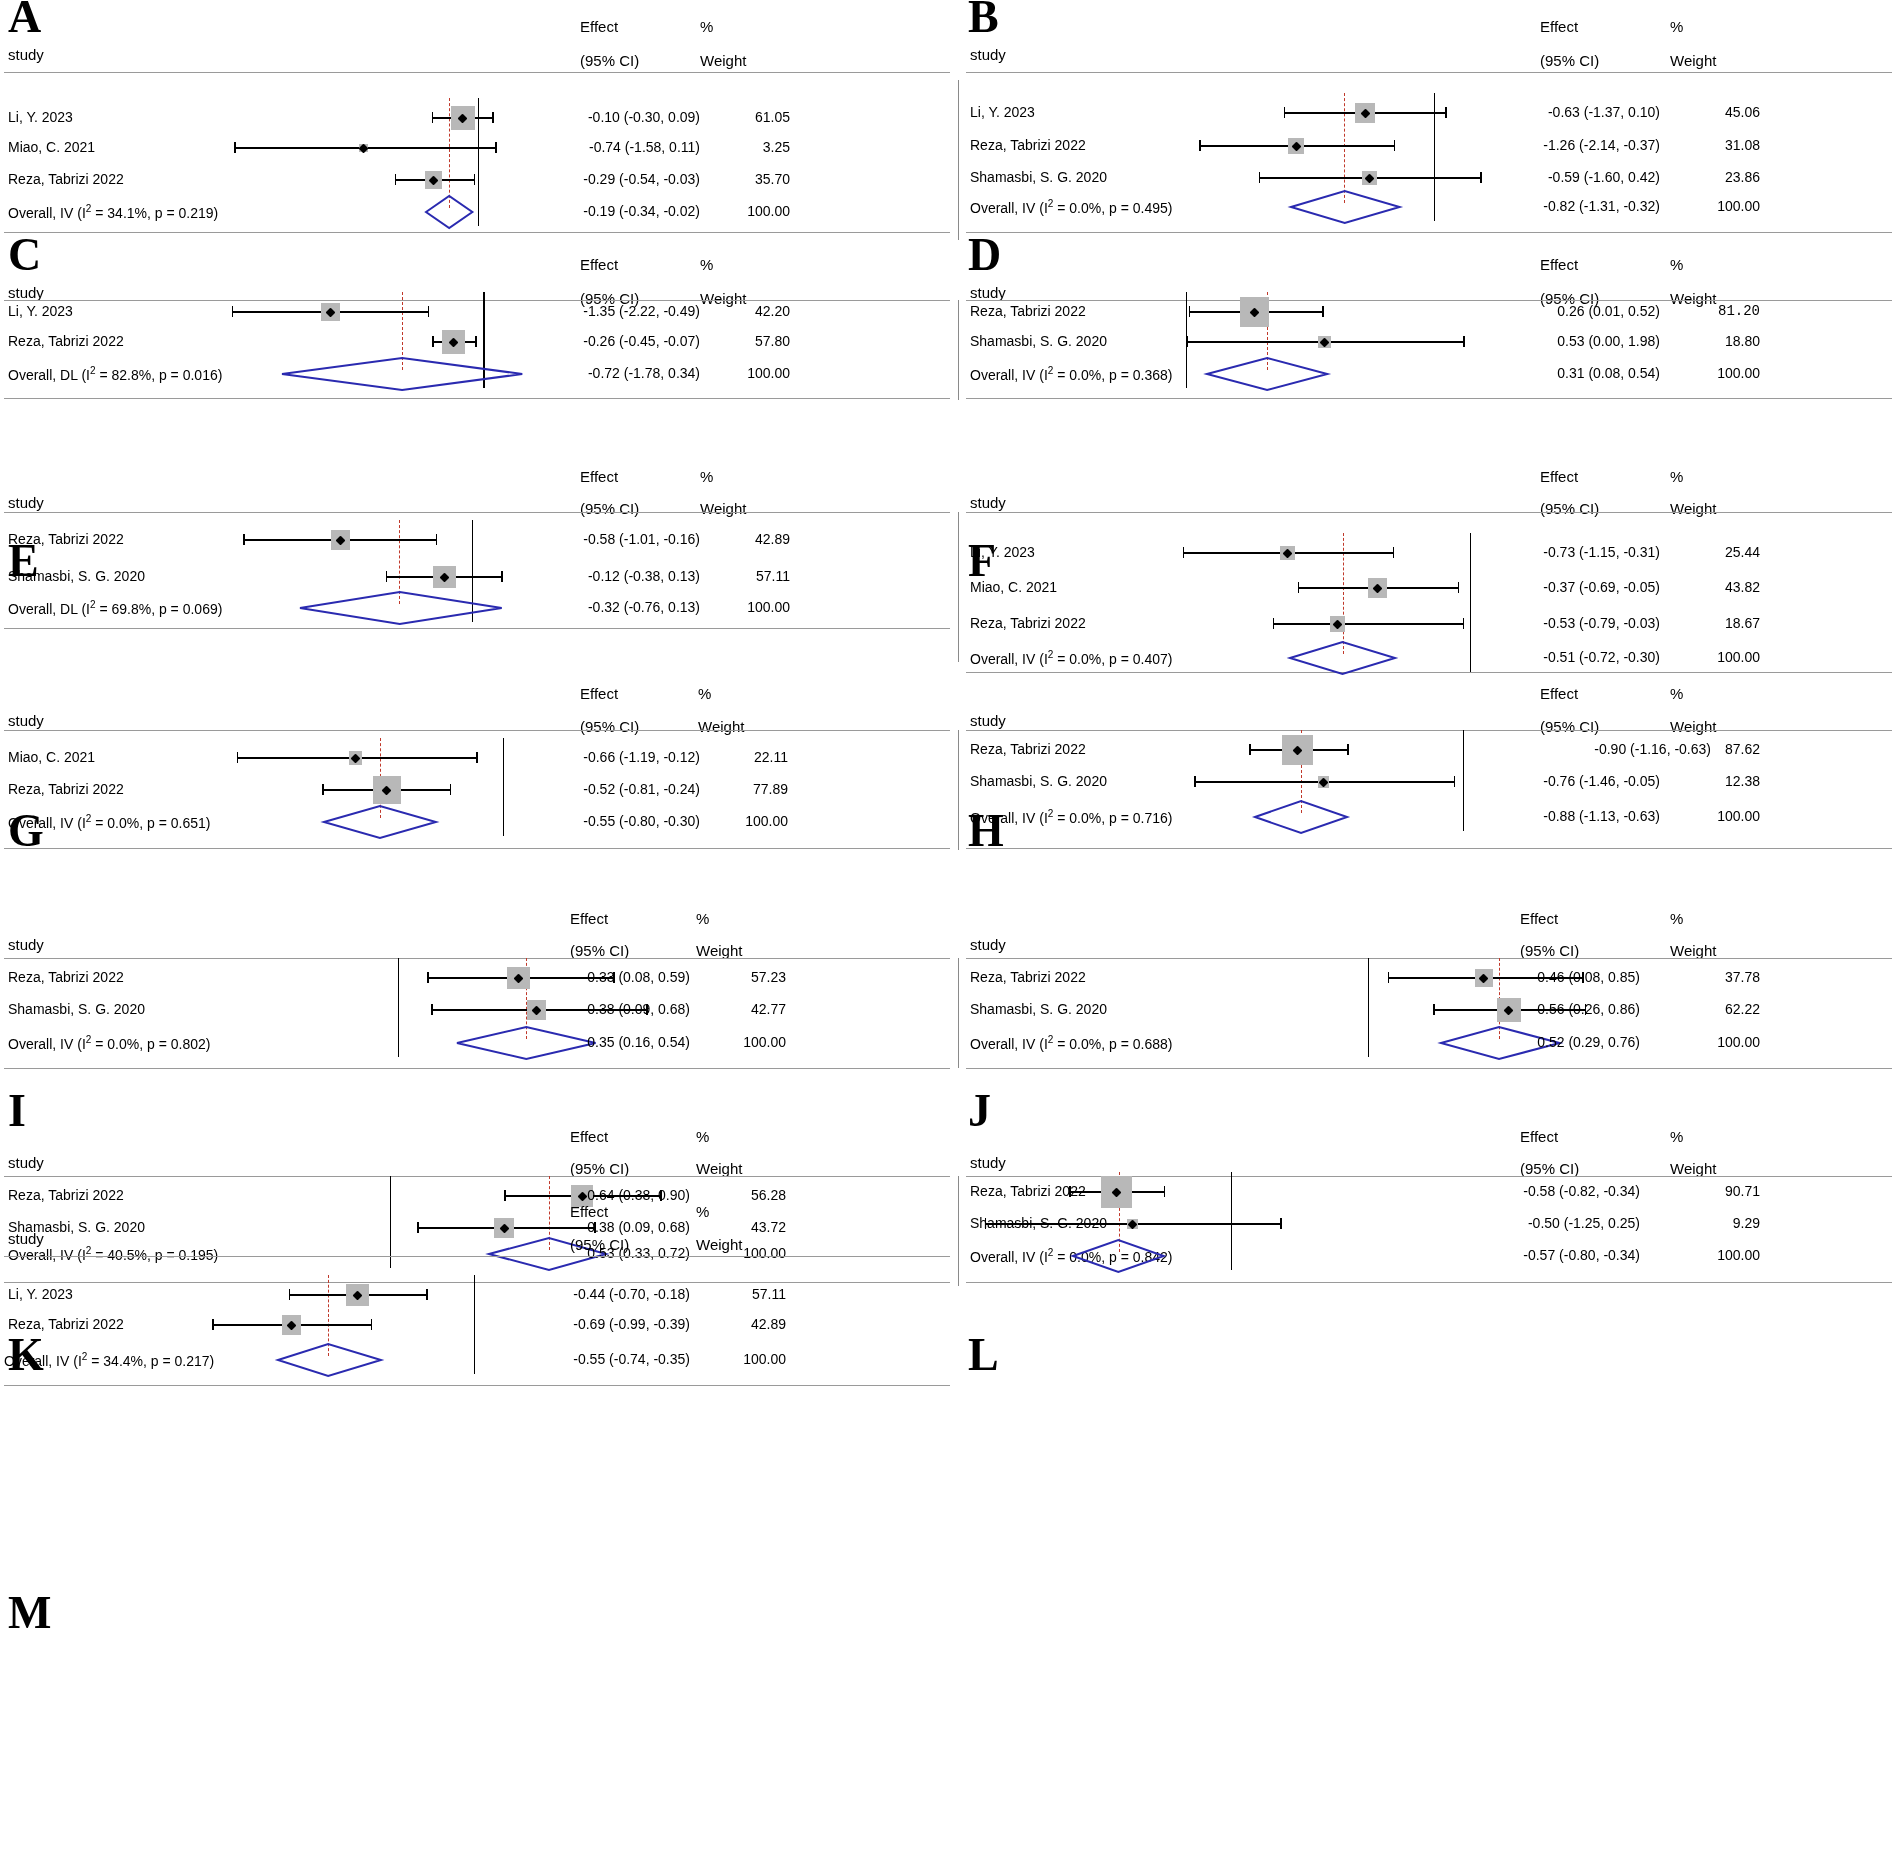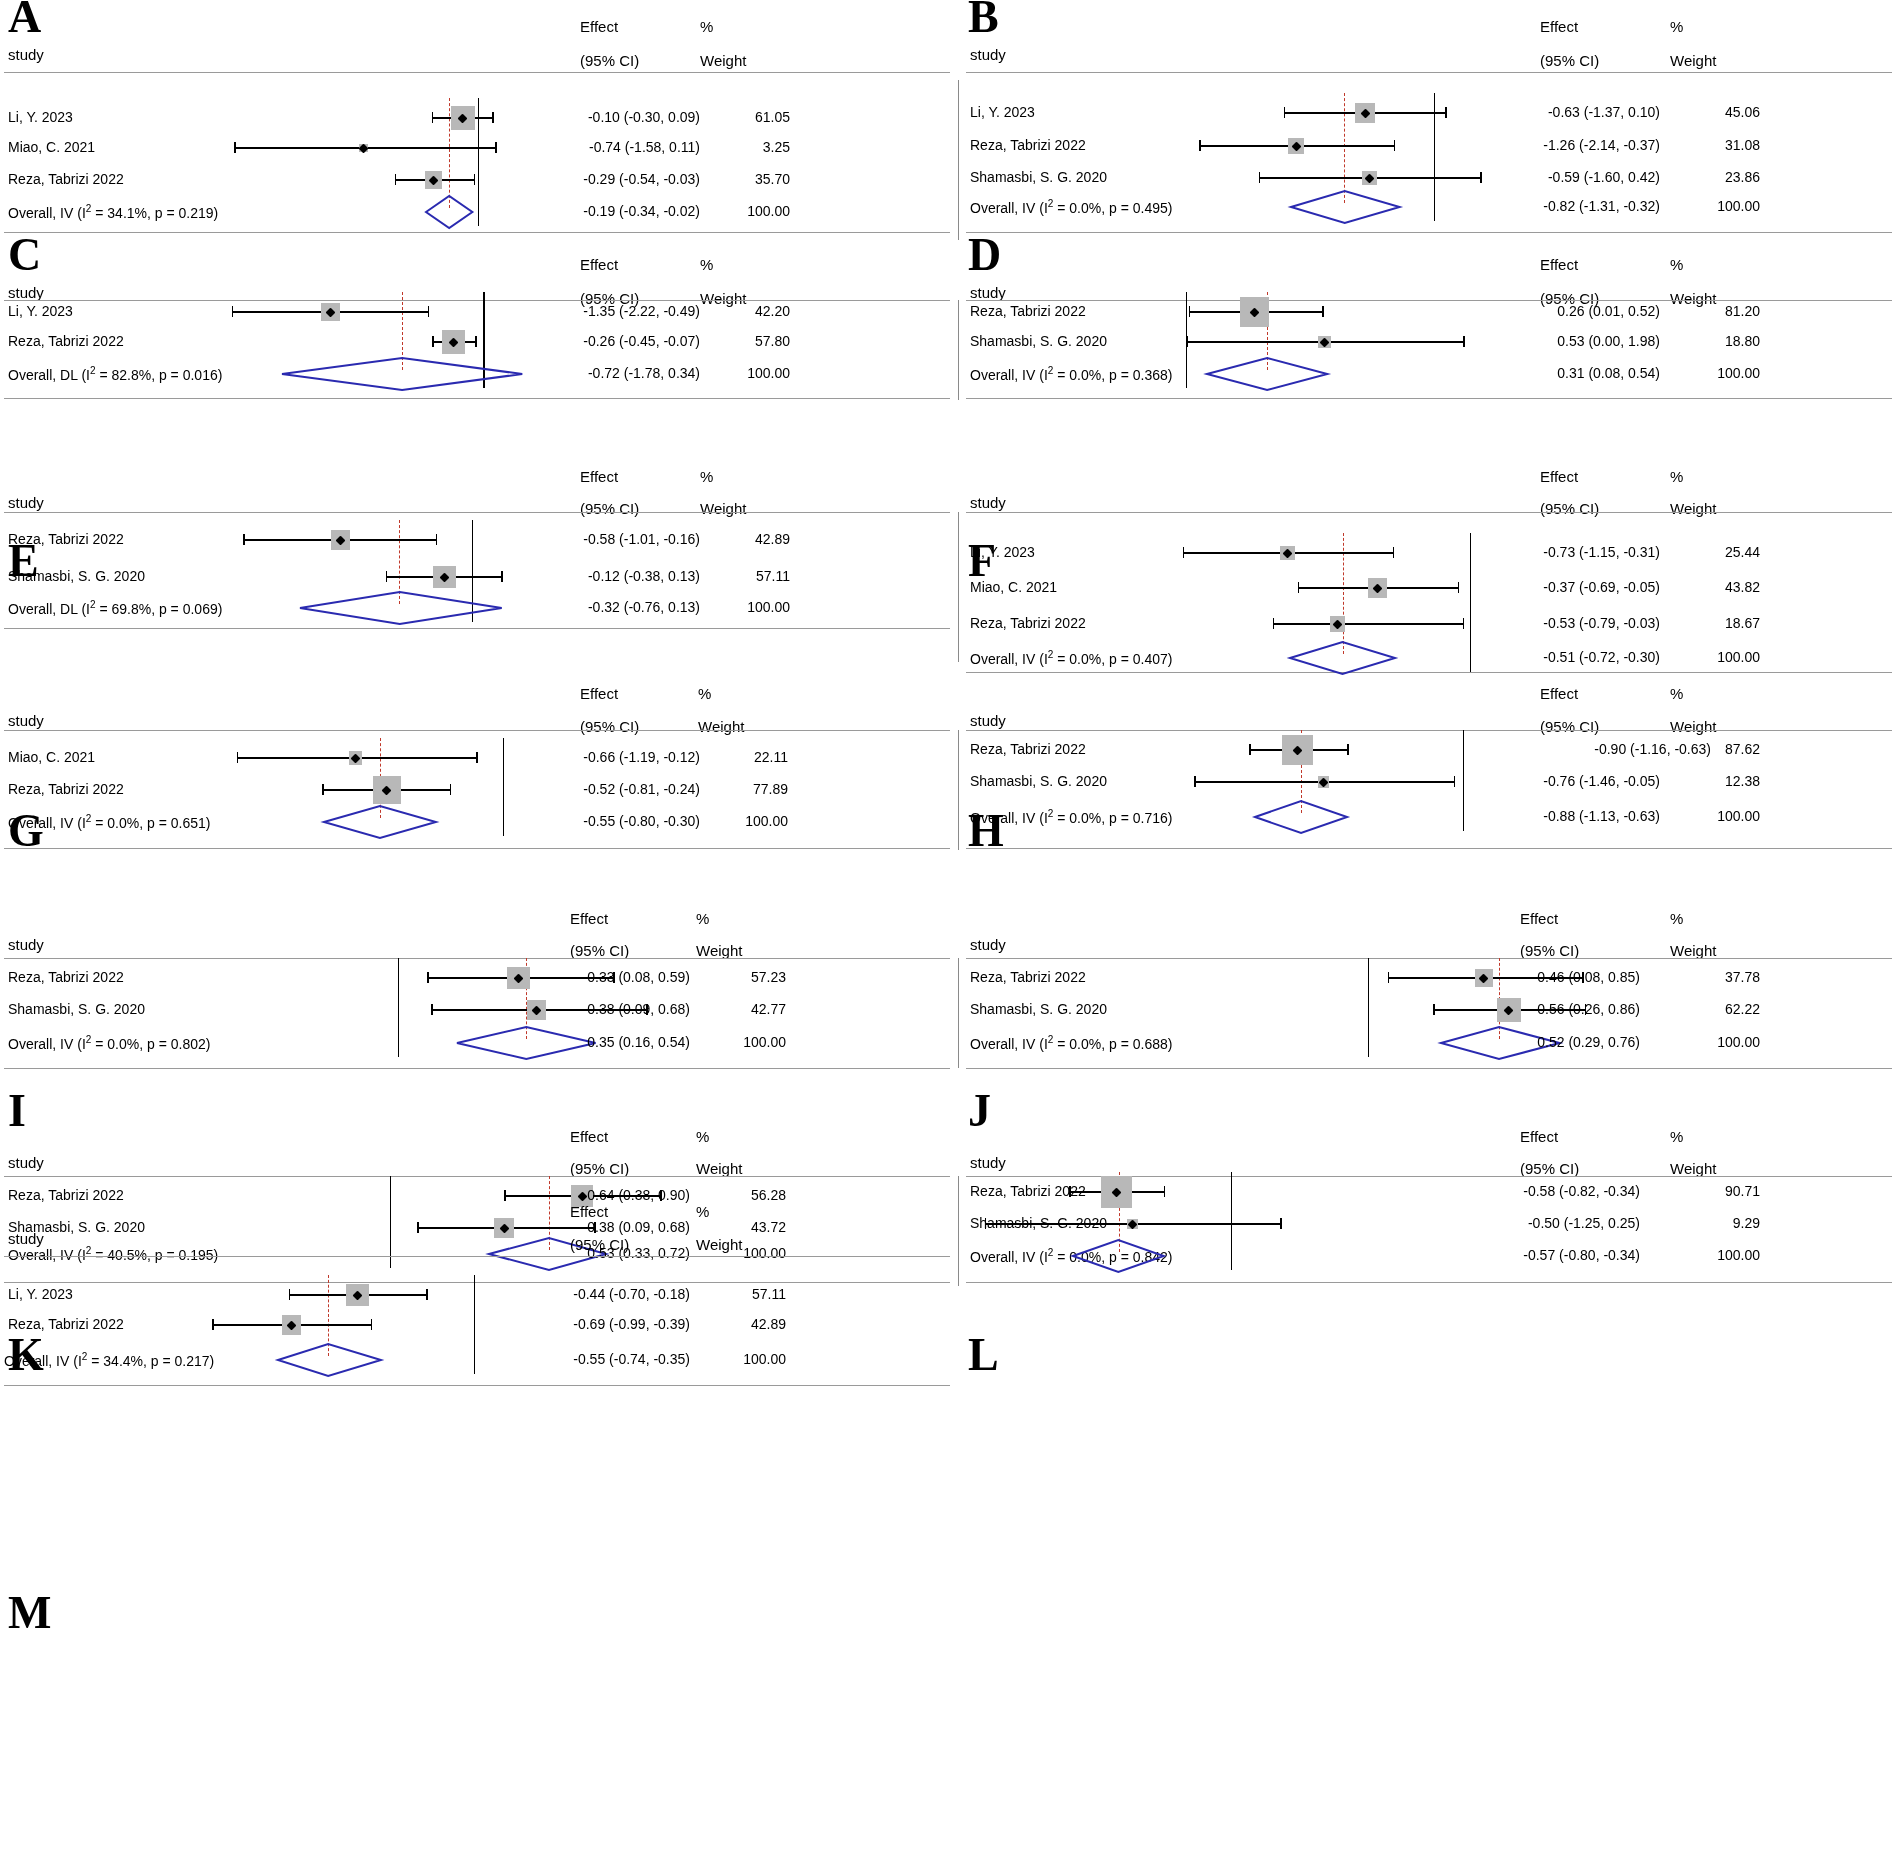--- a/index.html
+++ b/index.html
@@ -155,21 +155,21 @@
     <div class="rule" style="left: 966px; top: 398px; width: 926px;"></div>
     <div class="nullline" style="left: 1186.15px; top: 292px; height: 96px;"></div>
     <div class="effectline" style="left: 1267.23px; top: 292px; height: 78px;"></div>
     <div class="studylabel" style="left: 970px; top: 303px;">Reza, Tabrizi 2022</div>
     <div class="ci-line" style="left: 1188.77px; top: 311px; width: 133.385px;"></div>
     <div class="ci-cap" style="left: 1188.77px; top: 306px;"></div>
     <div class="ci-cap" style="left: 1322.15px; top: 306px;"></div>
     <div class="weightbox" style="left: 1239.6px; top: 297.444px; width: 29.112px; height: 29.112px;"></div>
     <div class="marker" style="left: 1250.65px; top: 308.5px;"></div>
     <div class="effectlabel" style="left: 1470px; top: 303px; width: 190px;">0.26 (0.01, 0.52)</div>
-    <div class="weightlabel" style="left: 1670px; top: 303px; width: 90px;">81.20</div>
+    <div class="weightlabel" style="left: 1670px; top: 303px; width: 90px; font-family: Liberation Mono, monospace;">81.20</div>
     <div class="studylabel" style="left: 970px; top: 333px;">Shamasbi, S. G. 2020</div>
     <div class="ci-line" style="left: 1186.15px; top: 341px; width: 277.231px;"></div>
     <div class="ci-cap" style="left: 1186.15px; top: 336px;"></div>
     <div class="ci-cap" style="left: 1463.38px; top: 336px;"></div>
     <div class="weightbox" style="left: 1318.33px; top: 335.556px; width: 12.888px; height: 12.888px;"></div>
     <div class="marker" style="left: 1321.27px; top: 338.5px;"></div>
     <div class="effectlabel" style="left: 1470px; top: 333px; width: 190px;">0.53 (0.00, 1.98)</div>
     <div class="weightlabel" style="left: 1670px; top: 333px; width: 90px;">18.80</div>
     <div class="studylabel" style="left: 970px; top: 365px;">Overall, IV (I<span class="sup">2</span> = 0.0%, p = 0.368)</div>
     <div class="diamond" style="left: 1207.08px; top: 358px; width: 120.308px; height: 32px;">

